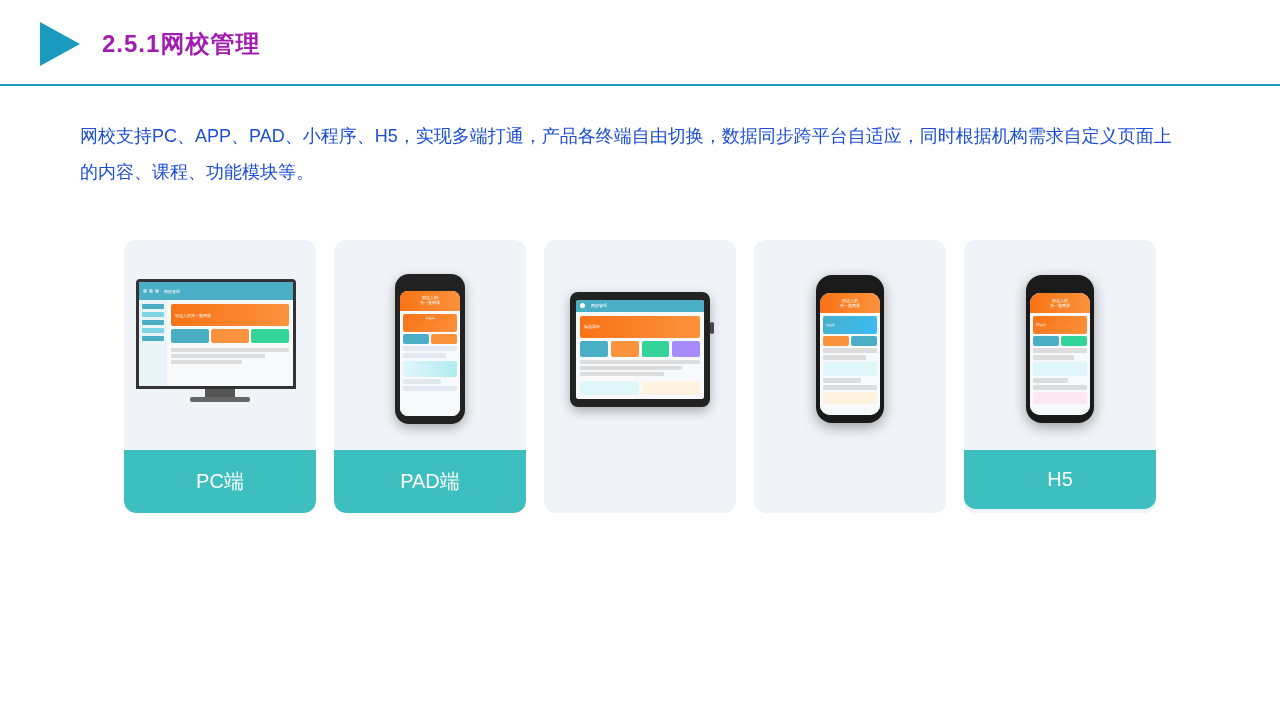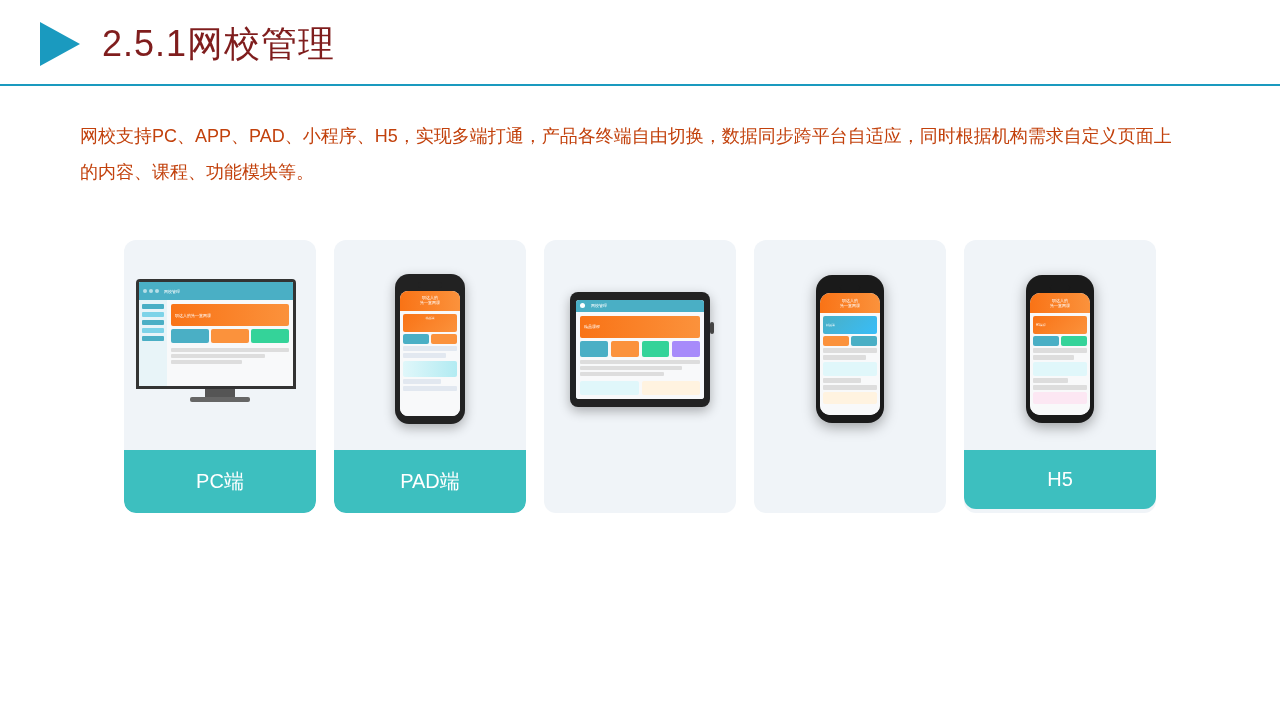--- a/index.html
+++ b/index.html
@@ -23,23 +23,23 @@
     .header-left {
       display: flex;
       align-items: center;
       gap: 18px;
     }
     .play-icon {
       width: 52px;
       height: 52px;
     }
     .page-title {
-      font-size: 36px;
-      font-weight: normal;
-      color: #7f1d1d;
+      font-size: 24px;
+      font-weight: bold;
+      color: #a21caf;
       letter-spacing: 1px;
     }
     .logo-area {
       display: flex;
       flex-direction: column;
       align-items: center;
     }
     .logo-cloud {
       width: 100px;
       height: 38px;
@@ -48,21 +48,21 @@
       font-size: 11px;
       color: #666;
       margin-top: 2px;
       letter-spacing: 0.5px;
     }
 
     
     .description {
       padding: 32px 104px 20px 80px;
       font-size: 18px;
-      color: #c2410c;
+      color: #1d4ed8;
       line-height: 2;
     }
 
     
     .cards-container {
       display: flex;
       justify-content: center;
       gap: 18px;
       padding: 20px 60px 0 60px;
       margin-top: 10px;

